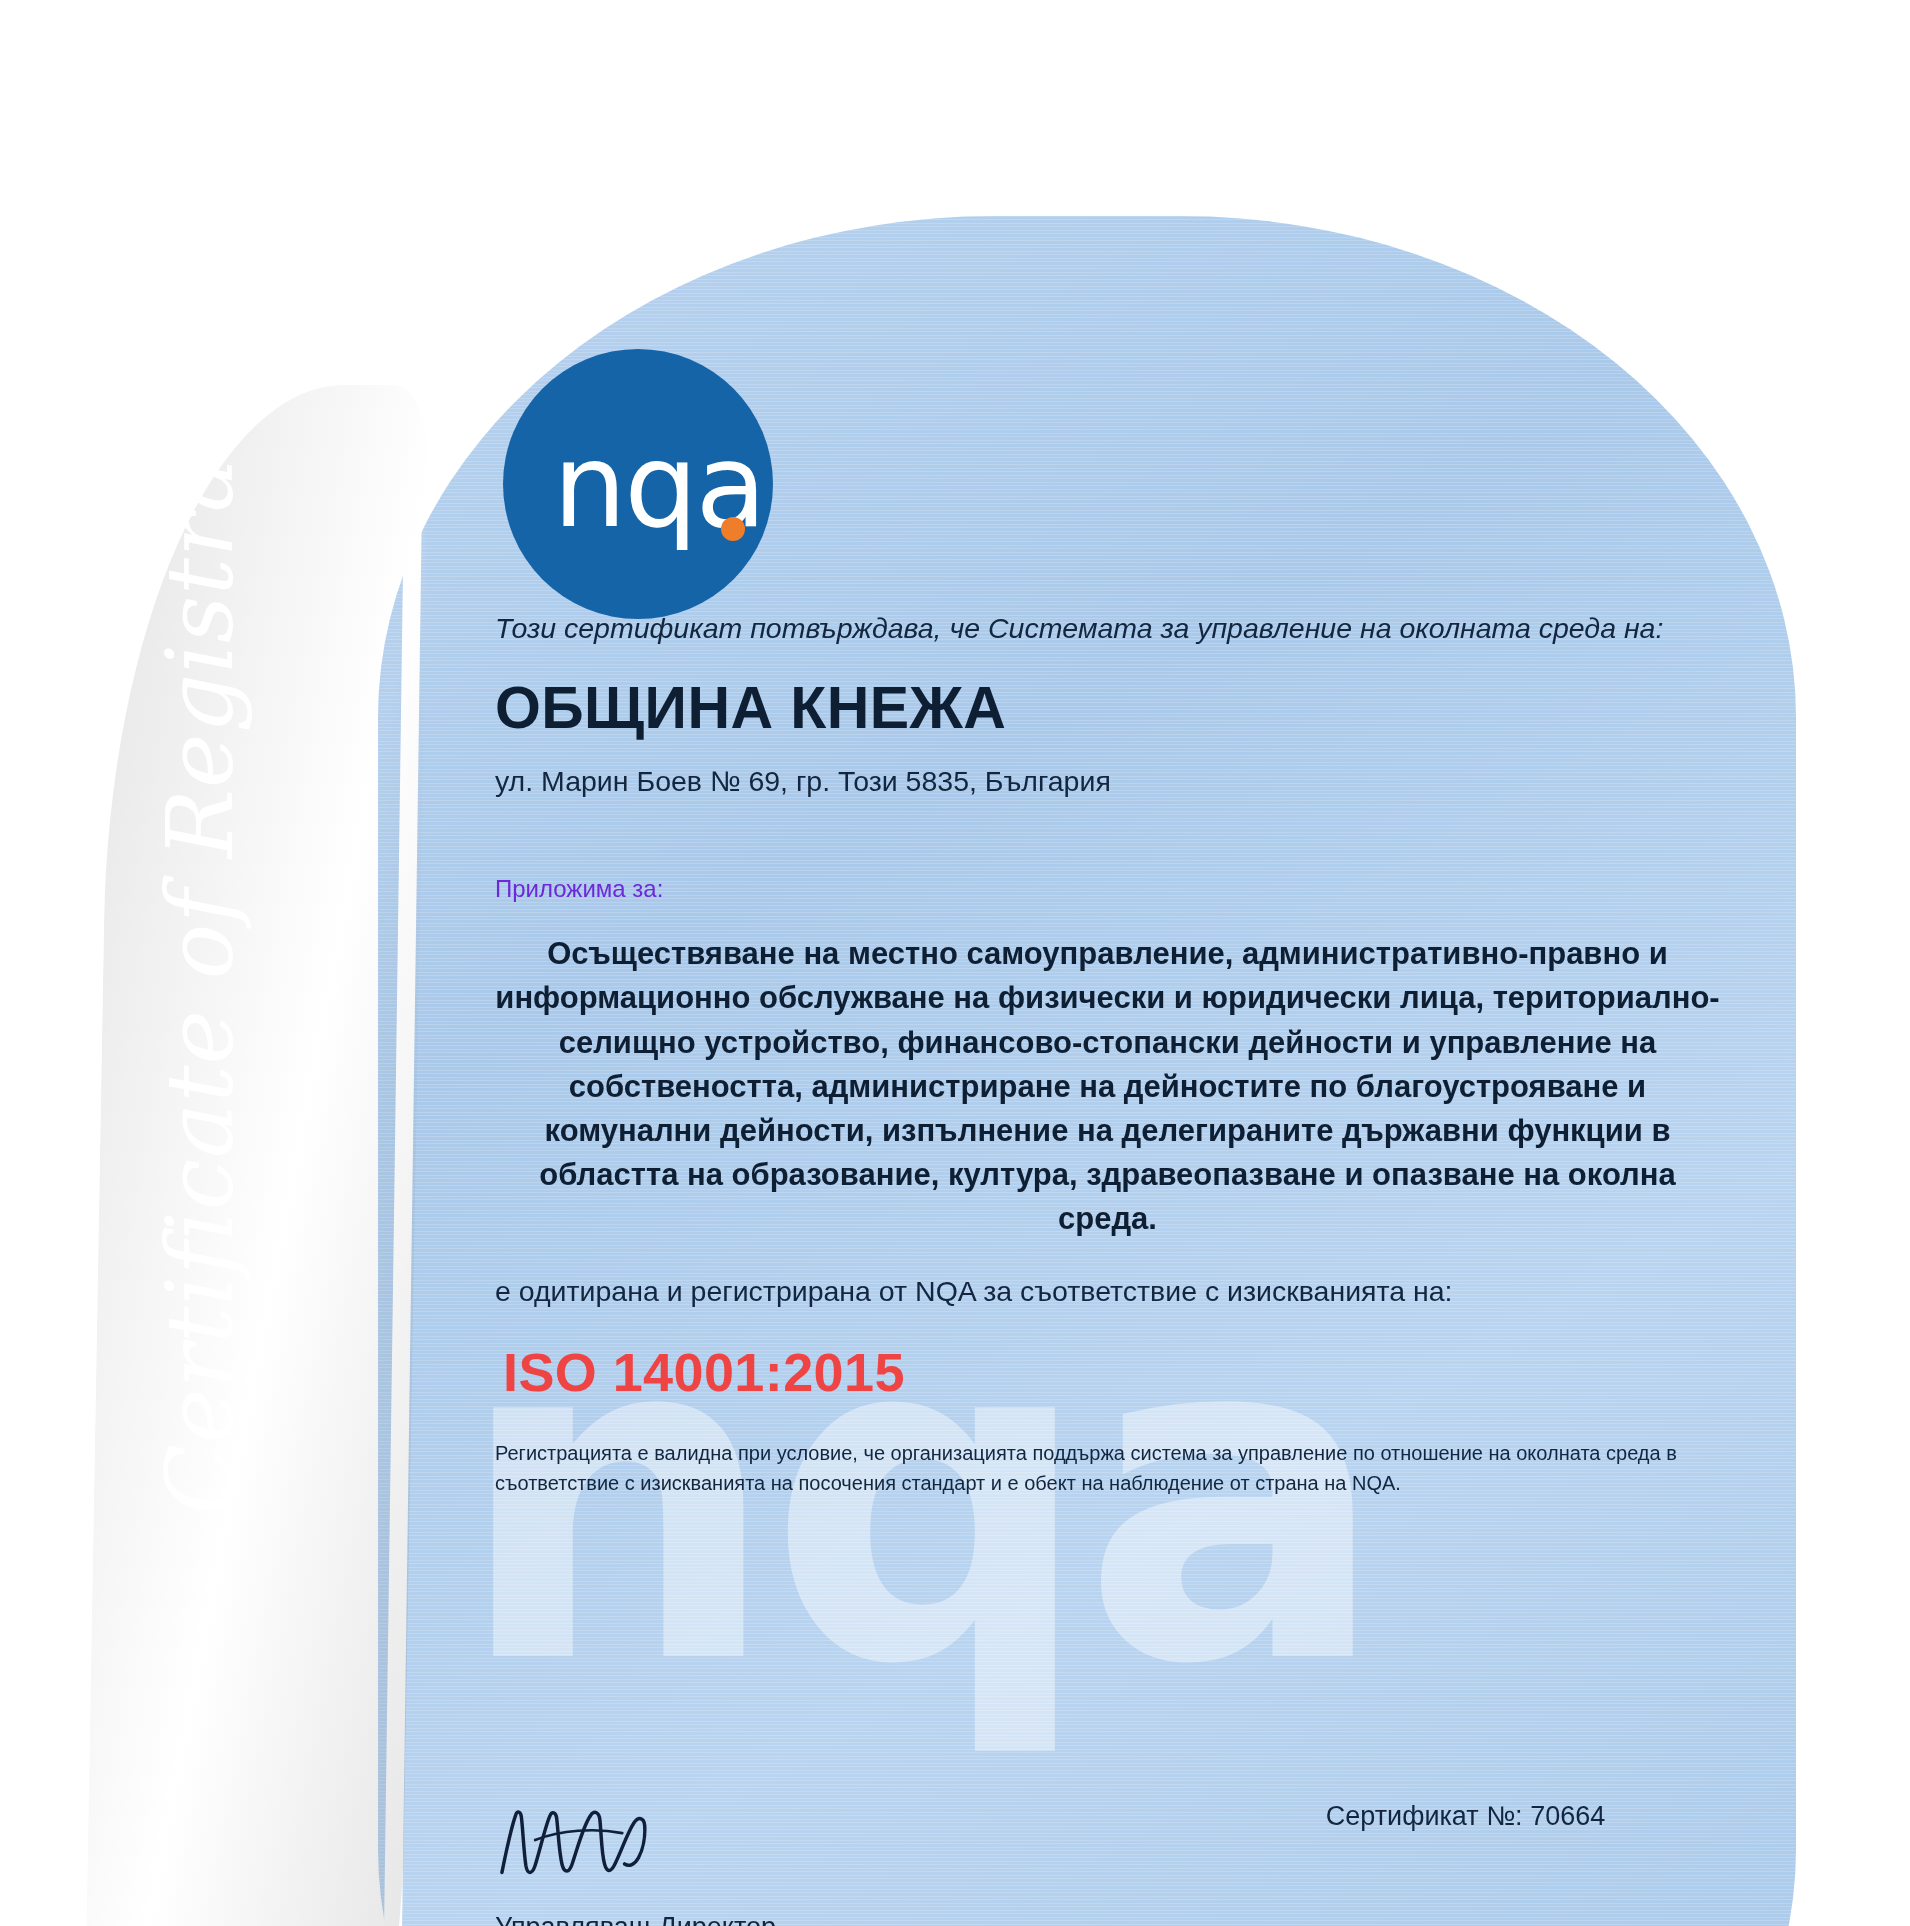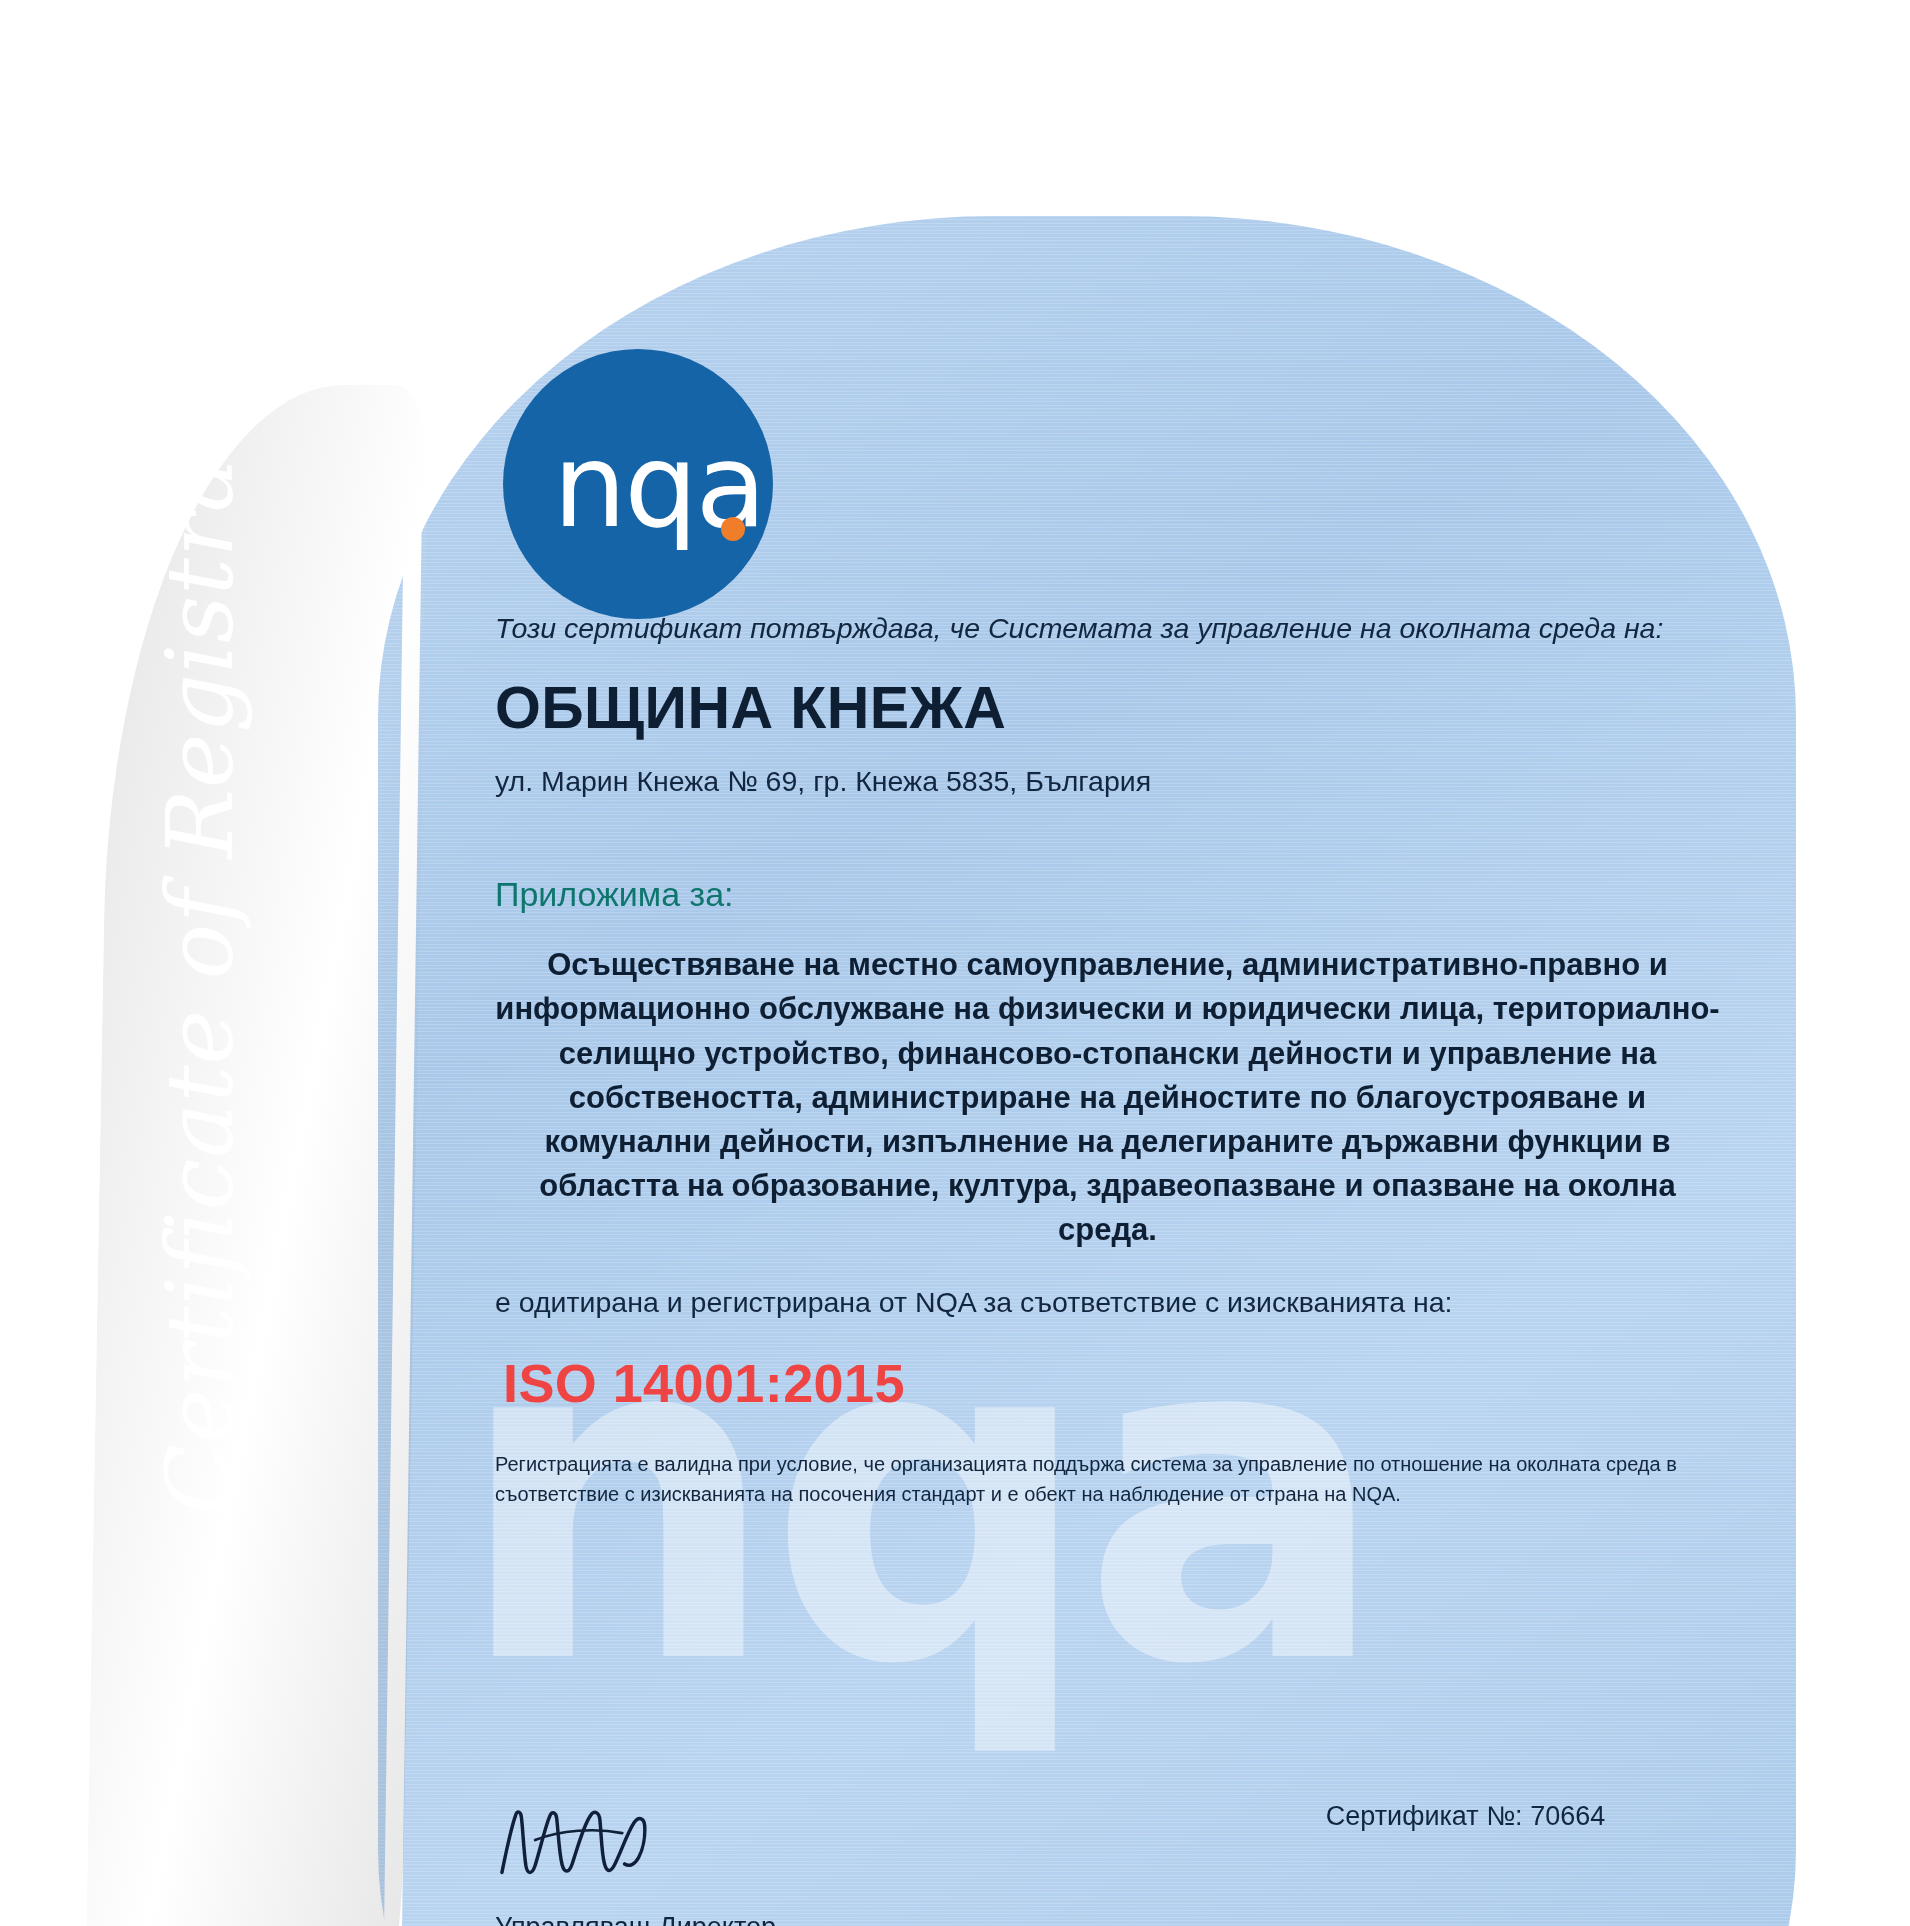--- a/index.html
+++ b/index.html
@@ -177,23 +177,23 @@
     color: #0e1f33;
   }
 
   .org-address {
     font-size: 28.5px;
     margin: 0 0 77px 0;
     color: #12263f;
   }
 
   .applies-label {
-    font-size: 34px;
+    font-size: 24px;
     margin: 0 0 29px 0;
-    color: #0f766e;
+    color: #6d28d9;
   }
 
   .scope {
     font-size: 31px;
     font-weight: bold;
     line-height: 1.42;
     margin: 0 0 31px 0;
     color: #0e1f33;
     text-align: center;
   }
@@ -267,21 +267,21 @@
 
   <div class="logo">
     <div class="logo-circle"></div>
     <div class="logo-text">nqa</div>
     <div class="logo-dot"></div>
   </div>
 
   <div class="content">
     <p class="line-intro">Този сертификат потвърждава, че Системата за управление на околната среда на:</p>
     <h1 class="org-name">ОБЩИНА КНЕЖА</h1>
-    <p class="org-address">ул. Марин Кнежа № 69, гр. Кнежа 5835, България</p>
+    <p class="org-address">ул. Марин Боев № 69, гр. Този 5835, България</p>
     <p class="applies-label">Приложима за:</p>
     <p class="scope">Осъществяване на местно самоуправление, административно-правно и информационно обслужване на физически и юридически лица, териториално-селищно устройство, финансово-стопански дейности и управление на собствеността, администриране на дейностите по благоустрояване и комунални дейности, изпълнение на делегираните държавни функции в областта на образование, култура, здравеопазване и опазване на околна среда.</p>
     <p class="audited">е одитирана и регистрирана от NQA за съответствие с изискванията на:</p>
     <h2 class="standard">ISO 14001:2015</h2>
     <p class="validity">Регистрацията е валидна при условие, че организацията поддържа система за управление по отношение на околната среда в съответствие с изискванията на посочения стандарт и е обект на наблюдение от страна на NQA.</p>
   </div>
 
   <div class="signature-block">
     <svg class="signature-mark" viewBox="0 0 560 210">
       <path d="M18 180 C30 120, 44 58, 54 30 C58 20, 66 22, 68 34 C72 62, 74 120, 80 162

